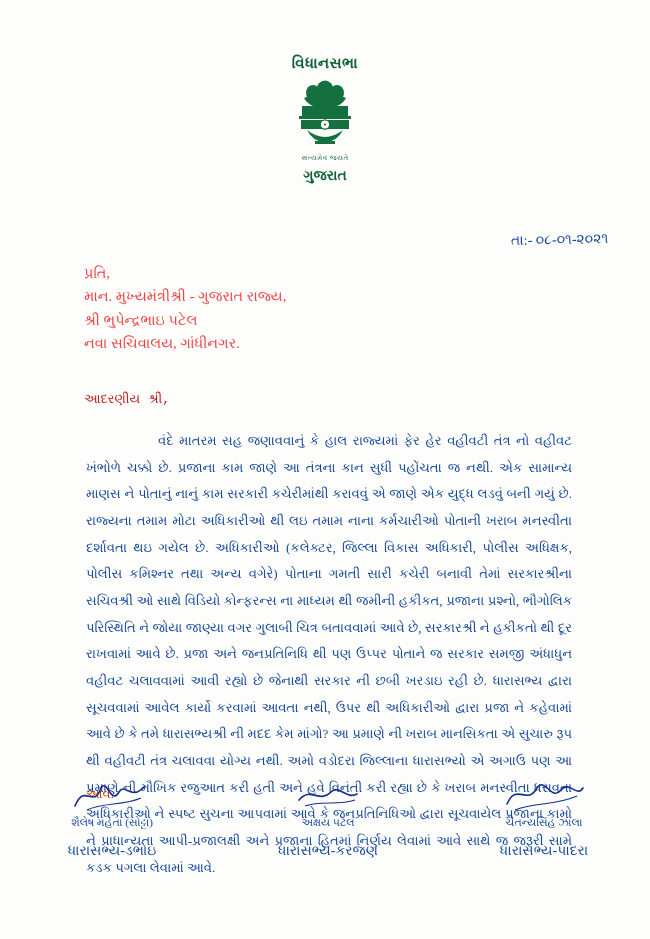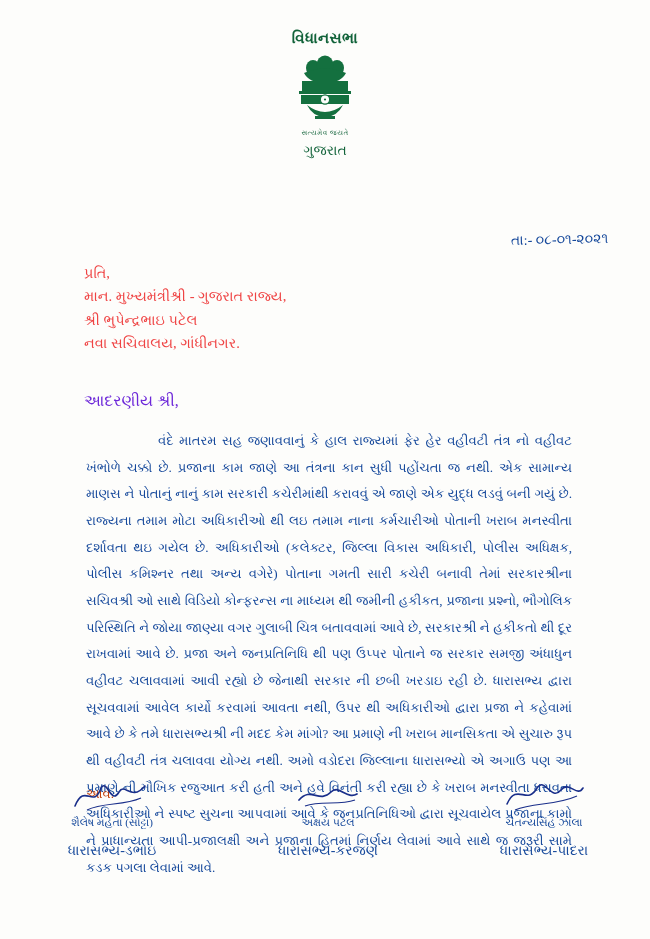--- a/index.html
+++ b/index.html
@@ -18,21 +18,21 @@
     position: relative;
     width: 650px;
     height: 939px;
     background: #fdfdfb;
     box-sizing: border-box;
   }
 
   
   .header {
     text-align: center;
-    padding-top: 29px;
+    padding-top: 54px;
   }
   .header-title {
     font-size: 15px;
     color: #12633a;
     letter-spacing: .4px;
     font-weight: 600;
     margin-bottom: 6px;
   }
   .emblem {
     width: 70px;
@@ -43,21 +43,21 @@
   .emblem svg { display: block; }
   .emblem-motto {
     font-size: 7px;
     color: #12633a;
     letter-spacing: .5px;
     margin-top: -2px;
   }
   .state-name {
     font-size: 14px;
     color: #12633a;
-    font-weight: 400;
+    font-weight: 700;
     margin-top: 5px;
   }
 
   
   .date-line {
     position: absolute;
     right: 42px;
     top: 232px;
     font-size: 14px;
     color: #15489b;
@@ -75,23 +75,23 @@
     color: #ef4444;
     font-family: "Liberation Serif", serif;
   }
   .addr div { white-space: nowrap; }
 
   
   .salutation {
     position: absolute;
     left: 84px;
     top: 392px;
-    font-size: 16px;
-    color: #6d28d9;
-    font-family: Liberation Serif, serif;
+    font-size: 13px;
+    color: #b91c1c;
+    font-family: Liberation Mono, monospace;
   }
 
   
   .body-text {
     position: absolute;
     left: 86px;
     top: 428px;
     width: 486px;
     font-size: 13.2px;
     line-height: 2.02;

